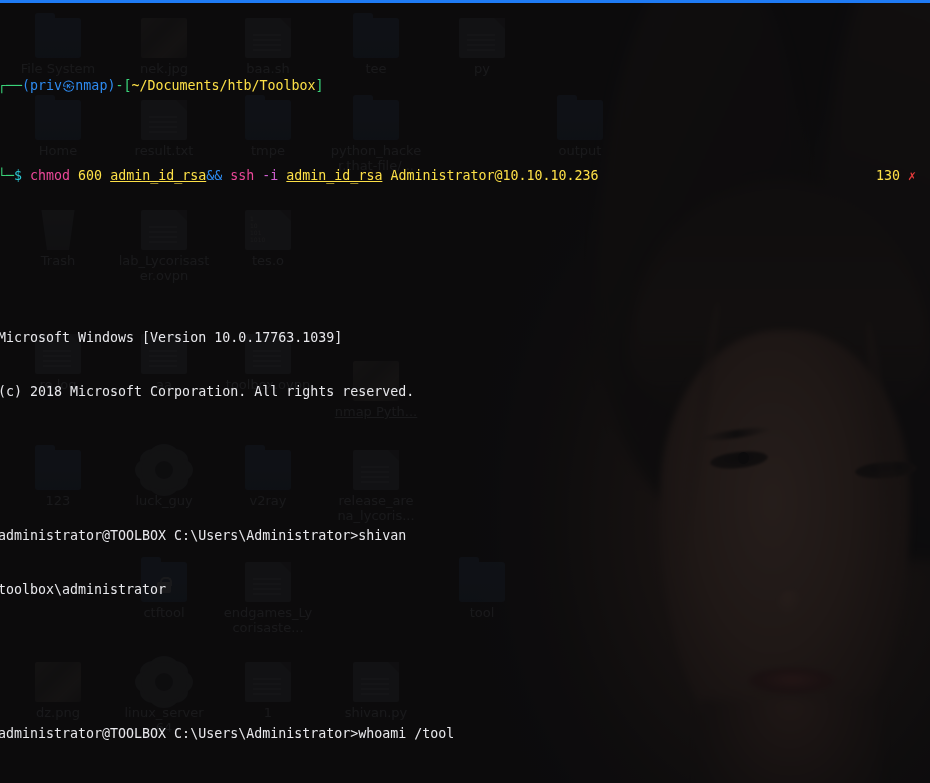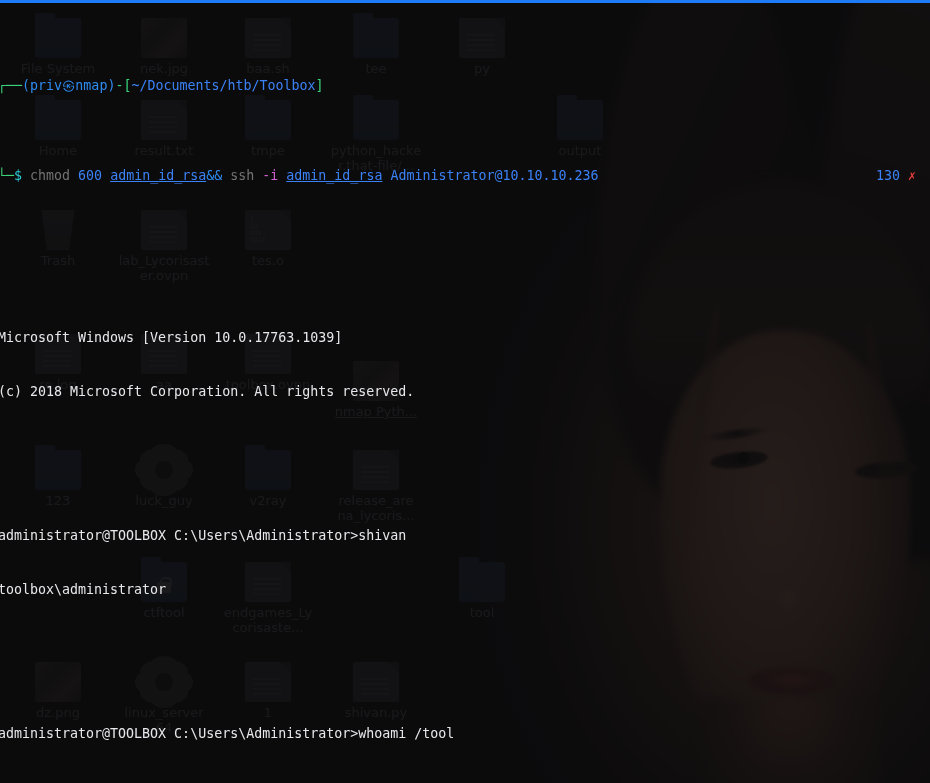--- a/index.html
+++ b/index.html
@@ -258,23 +258,23 @@
     letter-spacing: 0px;
     color: #e8e8ec;
     white-space: pre;
   }
   .line { height: 18px; white-space: pre; }
 
   
   .c-green   { color: #3ad47a; }
   .c-blue    { color: #2e8bf0; }
   .c-cyan    { color: #2bc8d4; }
-  .c-white   { color: #3b82f6; }
+  .c-white   { color: #fde047; }
   .c-mag     { color: #d05fd0; }
-  .c-ltgreen { color: #737373; }
+  .c-ltgreen { color: #ec4899; }
   .und       { text-decoration: underline; }
 
   
   .row-prompt { position: relative; height: 18px; }
   .status-right {
     position: absolute;
     right: 14px;
     top: 0;
   }
   .status-right .xmark { color: #e03a3a; }

